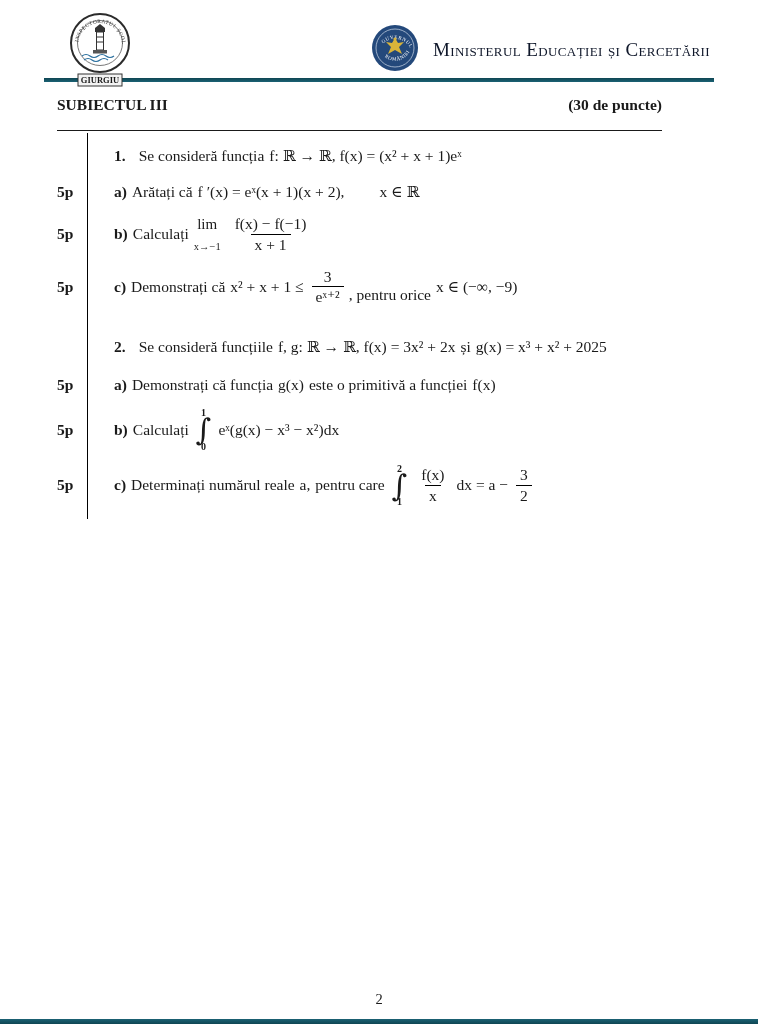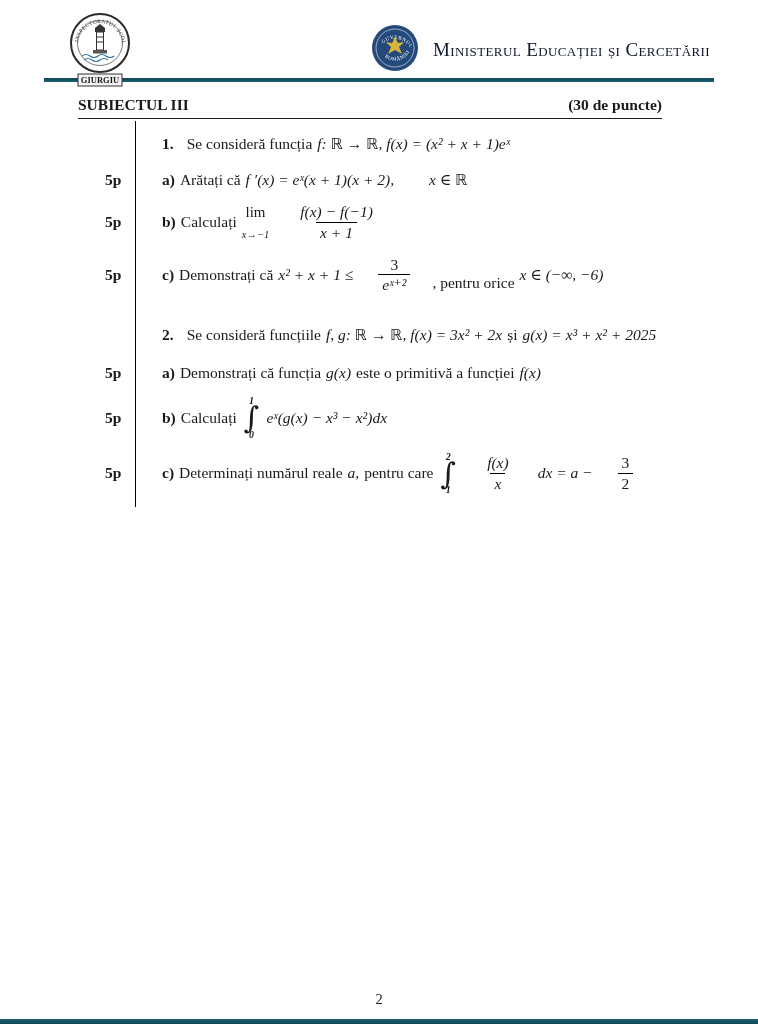--- a/index.html
+++ b/index.html
@@ -7,45 +7,45 @@
   body { font-family:"Liberation Serif","DejaVu Serif",serif; color:#1a1a1a; }
   .page { width:758px; height:1024px; background:#ffffff; position:relative; margin:0 auto; overflow:hidden; box-shadow:0 0 4px rgba(0,0,0,.3); }
 
   
   .header { display:flex; align-items:flex-start; padding:12px 46px 0 68px; height:76px; }
   .right-group { margin-left:auto; display:flex; align-items:center; gap:14px; padding-top:12px; padding-right:2px; }
   .ministry { font-variant:small-caps; font-size:19px; letter-spacing:.4px; color:#0f172a; white-space:nowrap; }
   .rule { margin:2px 44px 0 44px; height:4px; background:linear-gradient(#0f4552,#1b6274); }
 
   
-  .subject-row { margin:14px 96px 0 78px; display:flex; justify-content:space-between; font-weight:bold; font-size:15.5px; border-bottom:1.5px solid #1a1a1a; padding-bottom:4px; }
+  .subject-row { margin:14px 96px 0 57px; display:flex; justify-content:space-between; font-weight:bold; font-size:15.5px; border-bottom:1.5px solid #1a1a1a; padding-bottom:16px; }
 
   
   .rows { margin-left:57px; margin-top:2px; width:620px; }
   .row { display:flex; }
-  .pts { width:30px; font-weight:bold; font-size:15.5px; flex-shrink:0; padding-top:inherit;margin-left:48px; }
+  .pts { width:30px; font-weight:bold; font-size:15.5px; flex-shrink:0; padding-top:inherit; }
   .content { border-left:1.6px solid #000; padding-left:26px; flex:1; display:flex; align-items:center; flex-wrap:wrap; column-gap:5px; font-size:15.5px; }
   .row .pts { display:flex; align-items:center; }
   .pt-intro1 .content { padding-top:14px; padding-bottom:8px; }
   .pt-a1 .content, .pt-a1 .pts { padding-top:10px; padding-bottom:10px; }
   .pt-b1 .content, .pt-b1 .pts { padding-top:4px; padding-bottom:4px; }
   .pt-c1 .content, .pt-c1 .pts { padding-top:10px; padding-bottom:16px; }
   .pt-intro2 .content { padding-top:16px; padding-bottom:10px; }
   .pt-a2 .content, .pt-a2 .pts { padding-top:10px; padding-bottom:10px; }
   .pt-b2 .content, .pt-b2 .pts { padding-top:4px; padding-bottom:4px; }
   .pt-c2 .content, .pt-c2 .pts { padding-top:8px; padding-bottom:12px; }
 
   .b { font-weight:bold; }
-  .m { font-style:italic; font-family:"Liberation Serif","DejaVu Serif","DejaVu Sans",serif; }
+  .m { font-family:"Liberation Serif","DejaVu Serif","DejaVu Sans",serif; }
   .num-label { margin-right:8px; }
   .tail-gap { margin-left:30px; }
   .comma-pull { margin-left:-3px;margin-top:16px; }
 
   
-  .frac { display:inline-flex; flex-direction:column; align-items:center; vertical-align:middle; margin:0 20px; line-height:1.15; }
+  .frac { display:inline-flex; flex-direction:column; align-items:center; vertical-align:middle; margin:0 3px; line-height:1.15; }
   .frac .fr-num { padding:0 4px 1px; }
   .frac .fr-den { border-top:1.3px solid #000; padding:1px 4px 0; }
   .limit { display:inline-flex; flex-direction:column; align-items:center; line-height:1; margin-right:2px; }
   .limit .lim-word { font-size:15px; }
   .limit .lim-sub { font-size:10.5px; margin-top:10px; }
   .integral { display:inline-flex; flex-direction:column; align-items:center; line-height:1; margin:0 2px; }
   .integral .int-up, .integral .int-lo { font-size:10px; font-weight:bold; }
   .integral .int-sign { font-size:30px; line-height:.78; font-family:"DejaVu Serif","DejaVu Sans",serif; }
 
   
@@ -163,21 +163,21 @@
       <div class="pts">5p</div>
       <div class="content">
         <span class="b">c)</span>
         <span>Demonstrați că</span>
         <span class="m">x² + x + 1 ≤</span>
         <span class="frac">
           <span class="fr-num">3</span>
           <span class="fr-den m">eˣ⁺²</span>
         </span>
         <span class="comma-pull">, pentru orice</span>
-        <span class="m">x ∈ (−∞, −6)</span>
+        <span class="m">x ∈ (−∞, −9)</span>
       </div>
     </div>
 
     <div class="row pt-intro2">
       <div class="pts"></div>
       <div class="content">
         <span class="b num-label">2.</span>
         <span>Se consideră funcțiile</span>
         <span class="m">f, g: ℝ → ℝ, f(x) = 3x² + 2x</span>
         <span>și</span>

